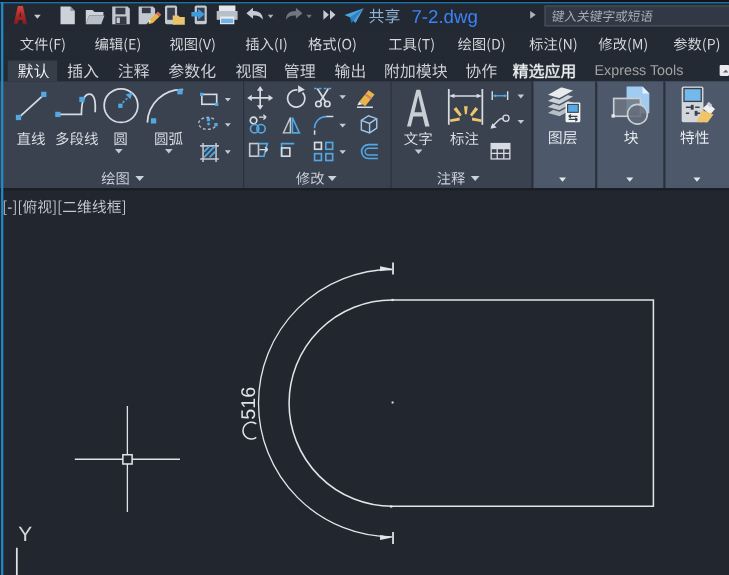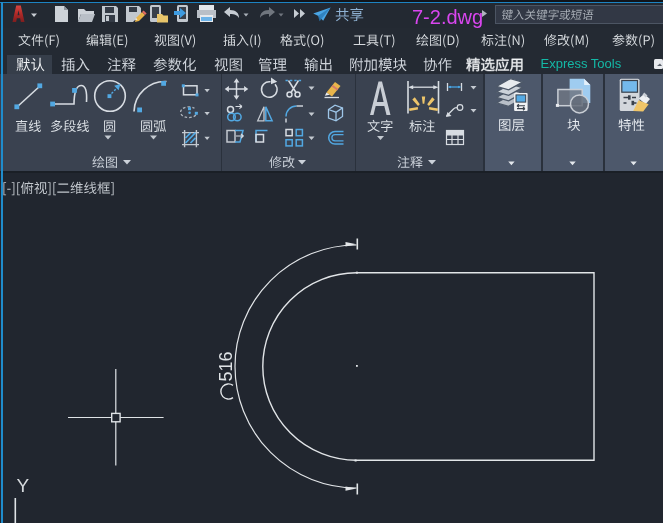--- a/index.html
+++ b/index.html
@@ -71,21 +71,21 @@
 <path d="M294 9 l5 4.5 -5 4.5 z M300 9 l5 4.5 -5 4.5 z" fill="#c6ccd3"></path>
 
 <path d="M313.2 13.6 L330.6 7.4 L323.2 20.8 L318.0 15.7 Z" fill="#4aa5e4"></path>
     <path d="M318.0 15.7 L330.6 7.4 L319.6 21.2 Z" fill="#2d7cb8" opacity=".85"></path>
 
 <path d="M482 10 l5 3.5 -5 3.5 z" fill="#aeb5bd"></path>
 </svg>
 <svg style="position:absolute;left:335px;top:20px;overflow:visible" width="1" height="1">
     <path transform="scale(0.0145,-0.0145)" fill="#8fb2d4" d="M587 150C682 80 804 -20 864 -80L935 -34C870 27 745 122 653 189ZM329 187C273 112 160 25 62 -28C79 -41 106 -65 121 -81C222 -23 335 70 407 157ZM89 628V556H280V318H48V245H956V318H720V556H920V628H720V831H643V628H357V831H280V628ZM357 318V556H643V318Z M1265 567H1737V477H1265ZM1190 623V421H1816V623ZM1783 361 1763 360H1148V299H1663C1600 275 1526 253 1460 238L1459 179H1054V113H1459V-1C1459 -15 1454 -19 1436 -20C1418 -21 1350 -22 1281 -19C1292 -38 1303 -62 1308 -82C1398 -82 1455 -82 1490 -73C1526 -63 1538 -45 1538 -3V113H1948V179H1538V204C1649 232 1765 273 1850 321L1800 364ZM1432 833C1444 809 1457 780 1467 753H1064V688H1935V753H1551C1540 783 1524 819 1507 847Z"></path>
   </svg>
-<div class="abs" style="left:412px;top:5.5px;width:74px;color:#d946ef;font-size:20px">7-2.dwg</div>
+<div class="abs" style="left:374px;top:5.5px;width:74px;color:#3b82f6;font-size:17px">7-2.dwg</div>
 <div class="abs" style="left:495px;top:5px;width:172px;height:19px;background:#323845;border:1px solid #4c5563;box-sizing:border-box"></div>
 <svg style="position:absolute;left:500.5px;top:18.7px;overflow:visible" width="1" height="1">
     <path transform="scale(0.0115,-0.0115) skewX(8)" fill="#a8aeb6" d="M51 346V278H165V83C165 36 132 1 115 -12C128 -25 148 -52 156 -68C170 -49 194 -31 350 78C342 90 332 116 327 135L229 69V278H340V346H229V482H330V548H92C116 581 138 618 158 659H334V728H188C201 760 213 793 222 826L156 843C129 742 82 645 26 580C40 566 62 534 70 520L89 544V482H165V346ZM578 761V706H697V626H553V568H697V487H578V431H697V355H575V296H697V214H550V155H697V32H757V155H942V214H757V296H920V355H757V431H904V568H965V626H904V761H757V837H697V761ZM757 568H848V487H757ZM757 626V706H848V626ZM367 408C367 413 374 419 382 425H488C480 344 467 273 449 212C434 247 420 287 409 334L358 313C376 243 398 185 423 138C390 60 345 4 289 -32C302 -46 318 -69 327 -85C383 -46 428 6 463 76C552 -39 673 -66 811 -66H942C946 -48 955 -18 965 -1C932 -2 839 -2 815 -2C689 -2 572 23 490 139C522 229 543 342 552 485L515 490L504 489H441C483 566 525 665 559 764L517 792L497 782H353V712H473C444 626 406 546 392 522C376 491 353 464 336 460C346 447 361 421 367 408Z M1295 755C1361 709 1412 653 1456 591C1391 306 1266 103 1041 -13C1061 -27 1096 -58 1110 -73C1313 45 1441 229 1517 491C1627 289 1698 58 1927 -70C1931 -46 1951 -6 1964 15C1631 214 1661 590 1341 819Z M2224 799C2265 746 2307 675 2324 627H2129V552H2461V430C2461 412 2460 393 2459 374H2068V300H2444C2412 192 2317 77 2048 -13C2068 -30 2093 -62 2102 -79C2360 11 2470 127 2515 243C2599 88 2729 -21 2907 -74C2919 -51 2942 -18 2960 -1C2777 44 2640 152 2565 300H2935V374H2544L2546 429V552H2881V627H2683C2719 681 2759 749 2792 809L2711 836C2686 774 2640 687 2600 627H2326L2392 663C2373 710 2330 780 2287 831Z M3051 346V278H3165V83C3165 36 3132 1 3115 -12C3128 -25 3148 -52 3156 -68C3170 -49 3194 -31 3350 78C3342 90 3332 116 3327 135L3229 69V278H3340V346H3229V482H3330V548H3092C3116 581 3138 618 3158 659H3334V728H3188C3201 760 3213 793 3222 826L3156 843C3129 742 3082 645 3026 580C3040 566 3062 534 3070 520L3089 544V482H3165V346ZM3578 761V706H3697V626H3553V568H3697V487H3578V431H3697V355H3575V296H3697V214H3550V155H3697V32H3757V155H3942V214H3757V296H3920V355H3757V431H3904V568H3965V626H3904V761H3757V837H3697V761ZM3757 568H3848V487H3757ZM3757 626V706H3848V626ZM3367 408C3367 413 3374 419 3382 425H3488C3480 344 3467 273 3449 212C3434 247 3420 287 3409 334L3358 313C3376 243 3398 185 3423 138C3390 60 3345 4 3289 -32C3302 -46 3318 -69 3327 -85C3383 -46 3428 6 3463 76C3552 -39 3673 -66 3811 -66H3942C3946 -48 3955 -18 3965 -1C3932 -2 3839 -2 3815 -2C3689 -2 3572 23 3490 139C3522 229 3543 342 3552 485L3515 490L3504 489H3441C3483 566 3525 665 3559 764L3517 792L3497 782H3353V712H3473C3444 626 3406 546 3392 522C3376 491 3353 464 3336 460C3346 447 3361 421 3367 408Z M4460 363V300H4069V228H4460V14C4460 0 4455 -5 4437 -6C4419 -6 4354 -6 4287 -4C4300 -24 4314 -58 4319 -79C4404 -79 4457 -78 4492 -67C4528 -54 4539 -32 4539 12V228H4930V300H4539V337C4627 384 4717 452 4779 516L4728 555L4711 551H4233V480H4635C4584 436 4519 392 4460 363ZM4424 824C4443 798 4462 765 4475 736H4080V529H4154V664H4843V529H4920V736H4563C4549 769 4523 814 4497 847Z M5692 791C5753 761 5827 715 5863 681L5909 733C5872 767 5797 811 5736 837ZM5062 66 5077 -11C5193 14 5357 50 5511 84L5505 155C5342 121 5171 86 5062 66ZM5195 452H5399V278H5195ZM5125 518V213H5472V518ZM5068 680V606H5561C5573 443 5596 293 5632 175C5565 94 5484 28 5391 -22C5408 -36 5437 -65 5449 -80C5528 -33 5599 25 5661 94C5706 -15 5766 -81 5843 -81C5920 -81 5948 -31 5962 141C5941 149 5913 166 5896 184C5890 50 5878 -3 5850 -3C5800 -3 5755 59 5719 164C5793 263 5853 381 5897 516L5822 534C5790 430 5746 337 5692 255C5667 353 5649 473 5640 606H5936V680H5635C5633 731 5632 784 5632 838H5552C5552 785 5554 732 5557 680Z M6445 796V727H6949V796ZM6505 246C6534 181 6563 94 6573 38L6640 56C6630 112 6599 198 6567 263ZM6547 552H6837V371H6547ZM6477 620V303H6910V620ZM6807 270C6787 194 6749 91 6716 21H6403V-49H6959V21H6788C6820 87 6854 177 6883 253ZM6132 839C6116 719 6087 599 6039 521C6056 512 6086 492 6098 481C6123 524 6144 578 6161 637H6216V482L6215 442H6043V374H6212C6200 244 6161 98 6037 -12C6051 -22 6079 -48 6089 -63C6176 15 6226 115 6254 215C6293 159 6345 81 6368 40L6418 102C6397 132 6308 253 6272 297C6276 323 6279 349 6281 374H6423V442H6285L6286 481V637H6410V705H6179C6188 745 6195 786 6201 827Z M7098 767C7152 720 7217 653 7249 610L7300 664C7269 705 7200 768 7146 813ZM7391 624V559H7520C7509 510 7497 462 7486 422H7320V354H7958V422H7840C7848 486 7856 560 7860 623L7807 628L7795 624H7610L7634 737H7924V804H7355V737H7557L7534 624ZM7564 422 7596 559H7783C7780 517 7775 467 7769 422ZM7403 271V-80H7475V-41H7816V-77H7890V271ZM7475 25V204H7816V25ZM7186 -50C7201 -31 7227 -11 7394 105C7388 120 7378 149 7374 168L7254 89V527H7045V454H7184V91C7184 50 7163 27 7148 17C7161 1 7180 -32 7186 -50Z"></path>
   </svg>
 <svg style="position:absolute;left:17.5px;top:44.8px;overflow:visible" width="1" height="1">
     <path transform="scale(0.013,-0.013)" fill="#d6dade" d="M423 823C453 774 485 707 497 666L580 693C566 734 531 799 501 847ZM50 664V590H206C265 438 344 307 447 200C337 108 202 40 36 -7C51 -25 75 -60 83 -78C250 -24 389 48 502 146C615 46 751 -28 915 -73C928 -52 950 -20 967 -4C807 36 671 107 560 201C661 304 738 432 796 590H954V664ZM504 253C410 348 336 462 284 590H711C661 455 592 344 504 253Z M1317 341V268H1604V-80H1679V268H1953V341H1679V562H1909V635H1679V828H1604V635H1470C1483 680 1494 728 1504 775L1432 790C1409 659 1367 530 1309 447C1327 438 1359 420 1373 409C1400 451 1425 504 1446 562H1604V341ZM1268 836C1214 685 1126 535 1032 437C1045 420 1067 381 1075 363C1107 397 1137 437 1167 480V-78H1239V597C1277 667 1311 741 1339 815Z M2239 -196 2295 -171C2209 -29 2168 141 2168 311C2168 480 2209 649 2295 792L2239 818C2147 668 2092 507 2092 311C2092 114 2147 -47 2239 -196Z M2439 0H2531V329H2811V407H2531V655H2861V733H2439Z M2989 -196C3081 -47 3136 114 3136 311C3136 507 3081 668 2989 818L2932 792C3018 649 3061 480 3061 311C3061 141 3018 -29 2932 -171Z"></path>
   </svg>
 <svg style="position:absolute;left:86px;top:44.8px;overflow:visible" width="1" height="1">
     <path transform="scale(0.013,-0.013)" fill="#d6dade" d="M40 54 58 -15C140 18 245 61 346 103L332 163C223 121 114 79 40 54ZM61 423C75 430 98 435 205 450C167 386 132 335 116 316C87 278 66 252 45 248C53 230 64 196 68 182C87 194 118 204 339 255C336 271 333 298 334 317L167 282C238 374 307 486 364 597L303 632C286 593 265 554 245 517L133 505C190 593 246 706 287 815L215 840C179 719 112 587 91 554C71 520 55 496 38 491C46 473 57 438 61 423ZM624 350V202H541V350ZM675 350H746V202H675ZM481 412V-72H541V143H624V-47H675V143H746V-46H797V143H871V-7C871 -14 868 -16 861 -17C854 -17 836 -17 814 -16C822 -32 829 -56 831 -73C867 -73 890 -71 908 -62C926 -52 930 -35 930 -8V413L871 412ZM797 350H871V202H797ZM605 826C621 798 637 762 648 732H414V515C414 361 405 139 314 -21C329 -28 360 -50 372 -63C465 99 482 335 483 498H920V732H729C717 765 697 811 675 846ZM483 668H850V561H483Z M1551 751H1819V650H1551ZM1482 808V594H1892V808ZM1081 332C1089 340 1119 346 1153 346H1244V202L1040 167L1056 94L1244 132V-76H1313V146L1427 169L1423 234L1313 214V346H1405V414H1313V568H1244V414H1148C1176 483 1204 565 1228 650H1412V722H1247C1255 756 1263 791 1269 825L1196 840C1191 801 1183 761 1174 722H1047V650H1157C1136 570 1115 504 1105 479C1088 435 1075 403 1058 398C1066 380 1077 346 1081 332ZM1815 472V386H1560V472ZM1400 76 1412 8 1815 40V-80H1885V46L1959 52L1960 115L1885 110V472H1953V535H1423V472H1491V82ZM1815 329V242H1560V329ZM1815 185V105L1560 86V185Z M2239 -196 2295 -171C2209 -29 2168 141 2168 311C2168 480 2209 649 2295 792L2239 818C2147 668 2092 507 2092 311C2092 114 2147 -47 2239 -196Z M2439 0H2872V79H2531V346H2809V425H2531V655H2861V733H2439Z M3026 -196C3118 -47 3173 114 3173 311C3173 507 3118 668 3026 818L2969 792C3055 649 3098 480 3098 311C3098 141 3055 -29 2969 -171Z"></path>
   </svg>
@@ -137,21 +137,21 @@
   </svg>
 <svg style="position:absolute;left:348.55px;top:69.8px;overflow:visible" width="1" height="1">
     <path transform="scale(0.0145,-0.0145)" fill="#ced3da" d="M574 414C611 342 656 245 676 184L738 214C717 275 672 368 632 440ZM802 828V610H553V540H802V16C802 0 796 -4 781 -5C766 -6 719 -6 665 -4C676 -25 686 -59 690 -78C764 -79 808 -76 836 -64C863 -51 874 -28 874 17V540H963V610H874V828ZM516 839C474 693 401 550 317 457C332 442 356 410 365 395C390 424 414 457 437 494V-75H505V617C536 682 563 751 585 821ZM83 797V-80H150V729H273C253 659 226 567 200 493C266 411 281 339 281 284C281 251 276 222 262 211C255 205 244 202 233 202C219 201 201 201 180 203C192 184 197 156 197 136C219 135 242 135 261 138C280 140 297 146 310 157C337 176 348 220 348 276C348 340 333 415 266 501C297 584 332 687 358 772L310 801L298 797Z M1572 716V-65H1644V9H1838V-57H1913V716ZM1644 81V643H1838V81ZM1195 827 1194 650H1053V577H1192C1185 325 1154 103 1028 -29C1047 -41 1074 -64 1086 -81C1221 66 1256 306 1265 577H1417C1409 192 1400 55 1379 26C1370 13 1360 9 1345 10C1327 10 1284 10 1237 14C1250 -7 1257 -39 1259 -61C1304 -64 1350 -65 1378 -61C1407 -57 1426 -48 1444 -22C1475 21 1482 167 1490 612C1490 623 1490 650 1490 650H1267L1269 827Z M2472 417H2820V345H2472ZM2472 542H2820V472H2472ZM2732 840V757H2578V840H2507V757H2360V693H2507V618H2578V693H2732V618H2805V693H2945V757H2805V840ZM2402 599V289H2606C2602 259 2598 232 2591 206H2340V142H2569C2531 65 2459 12 2312 -20C2326 -35 2345 -63 2352 -80C2526 -38 2607 34 2647 140C2697 30 2790 -45 2920 -80C2930 -61 2950 -33 2966 -18C2853 6 2767 61 2719 142H2943V206H2666C2671 232 2676 260 2679 289H2893V599ZM2175 840V647H2050V577H2175V576C2148 440 2090 281 2032 197C2045 179 2063 146 2072 124C2110 183 2146 274 2175 372V-79H2247V436C2274 383 2305 319 2318 286L2366 340C2349 371 2273 496 2247 535V577H2350V647H2247V840Z M3809 379H3652C3655 415 3656 452 3656 488V600H3809ZM3583 829V671H3402V600H3583V489C3583 452 3582 415 3578 379H3372V308H3568C3541 181 3470 63 3289 -25C3306 -38 3330 -65 3340 -82C3529 12 3606 139 3637 277C3689 110 3778 -16 3916 -82C3927 -61 3951 -31 3968 -16C3833 40 3744 157 3697 308H3950V379H3880V671H3656V829ZM3036 163 3066 88C3153 126 3265 177 3371 226L3354 293L3244 246V528H3354V599H3244V828H3173V599H3052V528H3173V217C3121 196 3074 177 3036 163Z"></path>
   </svg>
 <svg style="position:absolute;left:423.2px;top:69.8px;overflow:visible" width="1" height="1">
     <path transform="scale(0.0145,-0.0145)" fill="#ced3da" d="M386 474C368 379 335 284 291 220C307 211 336 191 348 181C393 250 432 355 454 461ZM838 458C866 366 894 244 902 172L972 190C961 260 931 379 902 471ZM160 840V606H47V536H160V-79H233V536H340V606H233V840ZM549 831V652V650H371V577H548C542 384 501 151 280 -30C298 -42 325 -65 338 -81C571 114 614 367 620 577H759C749 189 739 47 712 15C702 2 692 0 673 0C652 0 600 0 542 5C556 -15 563 -46 565 -68C618 -71 672 -72 703 -68C736 -65 757 -56 777 -29C811 16 821 165 831 612C831 622 832 650 832 650H621V652V831Z M1526 828C1476 681 1395 536 1305 442C1322 430 1351 404 1363 391C1414 447 1463 520 1506 601H1575V-79H1651V164H1952V235H1651V387H1939V456H1651V601H1962V673H1542C1563 717 1582 763 1598 809ZM1285 836C1229 684 1135 534 1036 437C1050 420 1072 379 1080 362C1114 397 1147 437 1179 481V-78H1254V599C1293 667 1329 741 1357 814Z"></path>
   </svg>
 <svg style="position:absolute;left:466.2px;top:69.8px;overflow:visible" width="1" height="1">
     <path transform="scale(0.0145,-0.0145)" fill="#f2f4f6" stroke="#f2f4f6" stroke-width="31.0" d="M51 762C77 693 101 602 106 543L161 556C154 616 131 706 103 775ZM328 779C315 712 286 614 264 555L311 540C336 596 367 689 391 763ZM41 504V434H170C139 324 83 192 30 121C42 101 62 68 69 45C110 104 150 198 182 294V-78H251V319C281 266 316 201 330 167L381 224C361 256 277 381 251 412V434H363V504H251V837H182V504ZM636 840V759H426V701H636V639H451V584H636V517H398V458H960V517H707V584H912V639H707V701H934V759H707V840ZM823 341V266H532V341ZM460 398V-79H532V84H823V-2C823 -13 819 -17 806 -17C794 -18 753 -18 707 -16C717 -34 726 -60 729 -79C792 -79 833 -78 860 -68C886 -57 893 -39 893 -2V398ZM532 212H823V137H532Z M1061 765C1119 716 1187 646 1216 597L1278 644C1246 692 1177 760 1118 806ZM1446 810C1422 721 1380 633 1326 574C1344 565 1376 545 1390 534C1413 562 1435 597 1455 636H1603V490H1320V423H1501C1484 292 1443 197 1293 144C1309 130 1331 102 1339 83C1507 149 1557 264 1576 423H1679V191C1679 115 1696 93 1771 93C1786 93 1854 93 1869 93C1932 93 1952 125 1959 252C1938 257 1907 268 1893 282C1890 177 1886 163 1861 163C1847 163 1792 163 1782 163C1756 163 1753 166 1753 191V423H1951V490H1678V636H1909V701H1678V836H1603V701H1485C1498 731 1509 763 1518 795ZM1251 456H1056V386H1179V83C1136 63 1090 27 1045 -15L1095 -80C1152 -18 1206 34 1243 34C1265 34 1296 5 1335 -19C1401 -58 1484 -68 1600 -68C1698 -68 1867 -63 1945 -58C1946 -36 1958 1 1966 20C1867 10 1715 3 1601 3C1495 3 1411 9 1349 46C1301 74 1278 98 1251 100Z M2264 490C2305 382 2353 239 2372 146L2443 175C2421 268 2373 407 2329 517ZM2481 546C2513 437 2550 295 2564 202L2636 224C2621 317 2584 456 2549 565ZM2468 828C2487 793 2507 747 2521 711H2121V438C2121 296 2114 97 2036 -45C2054 -52 2088 -74 2102 -87C2184 62 2197 286 2197 438V640H2942V711H2606C2593 747 2565 804 2541 848ZM2209 39V-33H2955V39H2684C2776 194 2850 376 2898 542L2819 571C2781 398 2704 194 2607 39Z M3153 770V407C3153 266 3143 89 3032 -36C3049 -45 3079 -70 3090 -85C3167 0 3201 115 3216 227H3467V-71H3543V227H3813V22C3813 4 3806 -2 3786 -3C3767 -4 3699 -5 3629 -2C3639 -22 3651 -55 3655 -74C3749 -75 3807 -74 3841 -62C3875 -50 3887 -27 3887 22V770ZM3227 698H3467V537H3227ZM3813 698V537H3543V698ZM3227 466H3467V298H3223C3226 336 3227 373 3227 407ZM3813 466V298H3543V466Z"></path>
   </svg>
-<div class="abs" style="left:540.5px;top:55.5px;color:#14b8a6;font-size:13px">Express Tools</div>
+<div class="abs" style="left:540.5px;top:55.5px;color:#a3a3a3;font-size:13px">Express Tools</div>
 <svg class="abs" style="left:654px;top:59px" width="9" height="10">
     <rect x="0" y="0" width="9" height="10" rx="1.5" fill="#e8eaee"></rect>
     <path d="M3 7 l3-2.5 2 2.5 z" fill="#5a616b"></path>
   </svg>
 <svg class="abs" style="left:0;top:76px" width="663" height="95">
 
 <line x1="17" y1="31" x2="40" y2="10" stroke="#d7dce2" stroke-width="1.6"></line>
 <rect x="14.4" y="28.4" width="4.8" height="4.8" fill="#52a8e2"></rect>
     <rect x="37.4" y="7.4" width="4.8" height="4.8" fill="#52a8e2"></rect>
 

